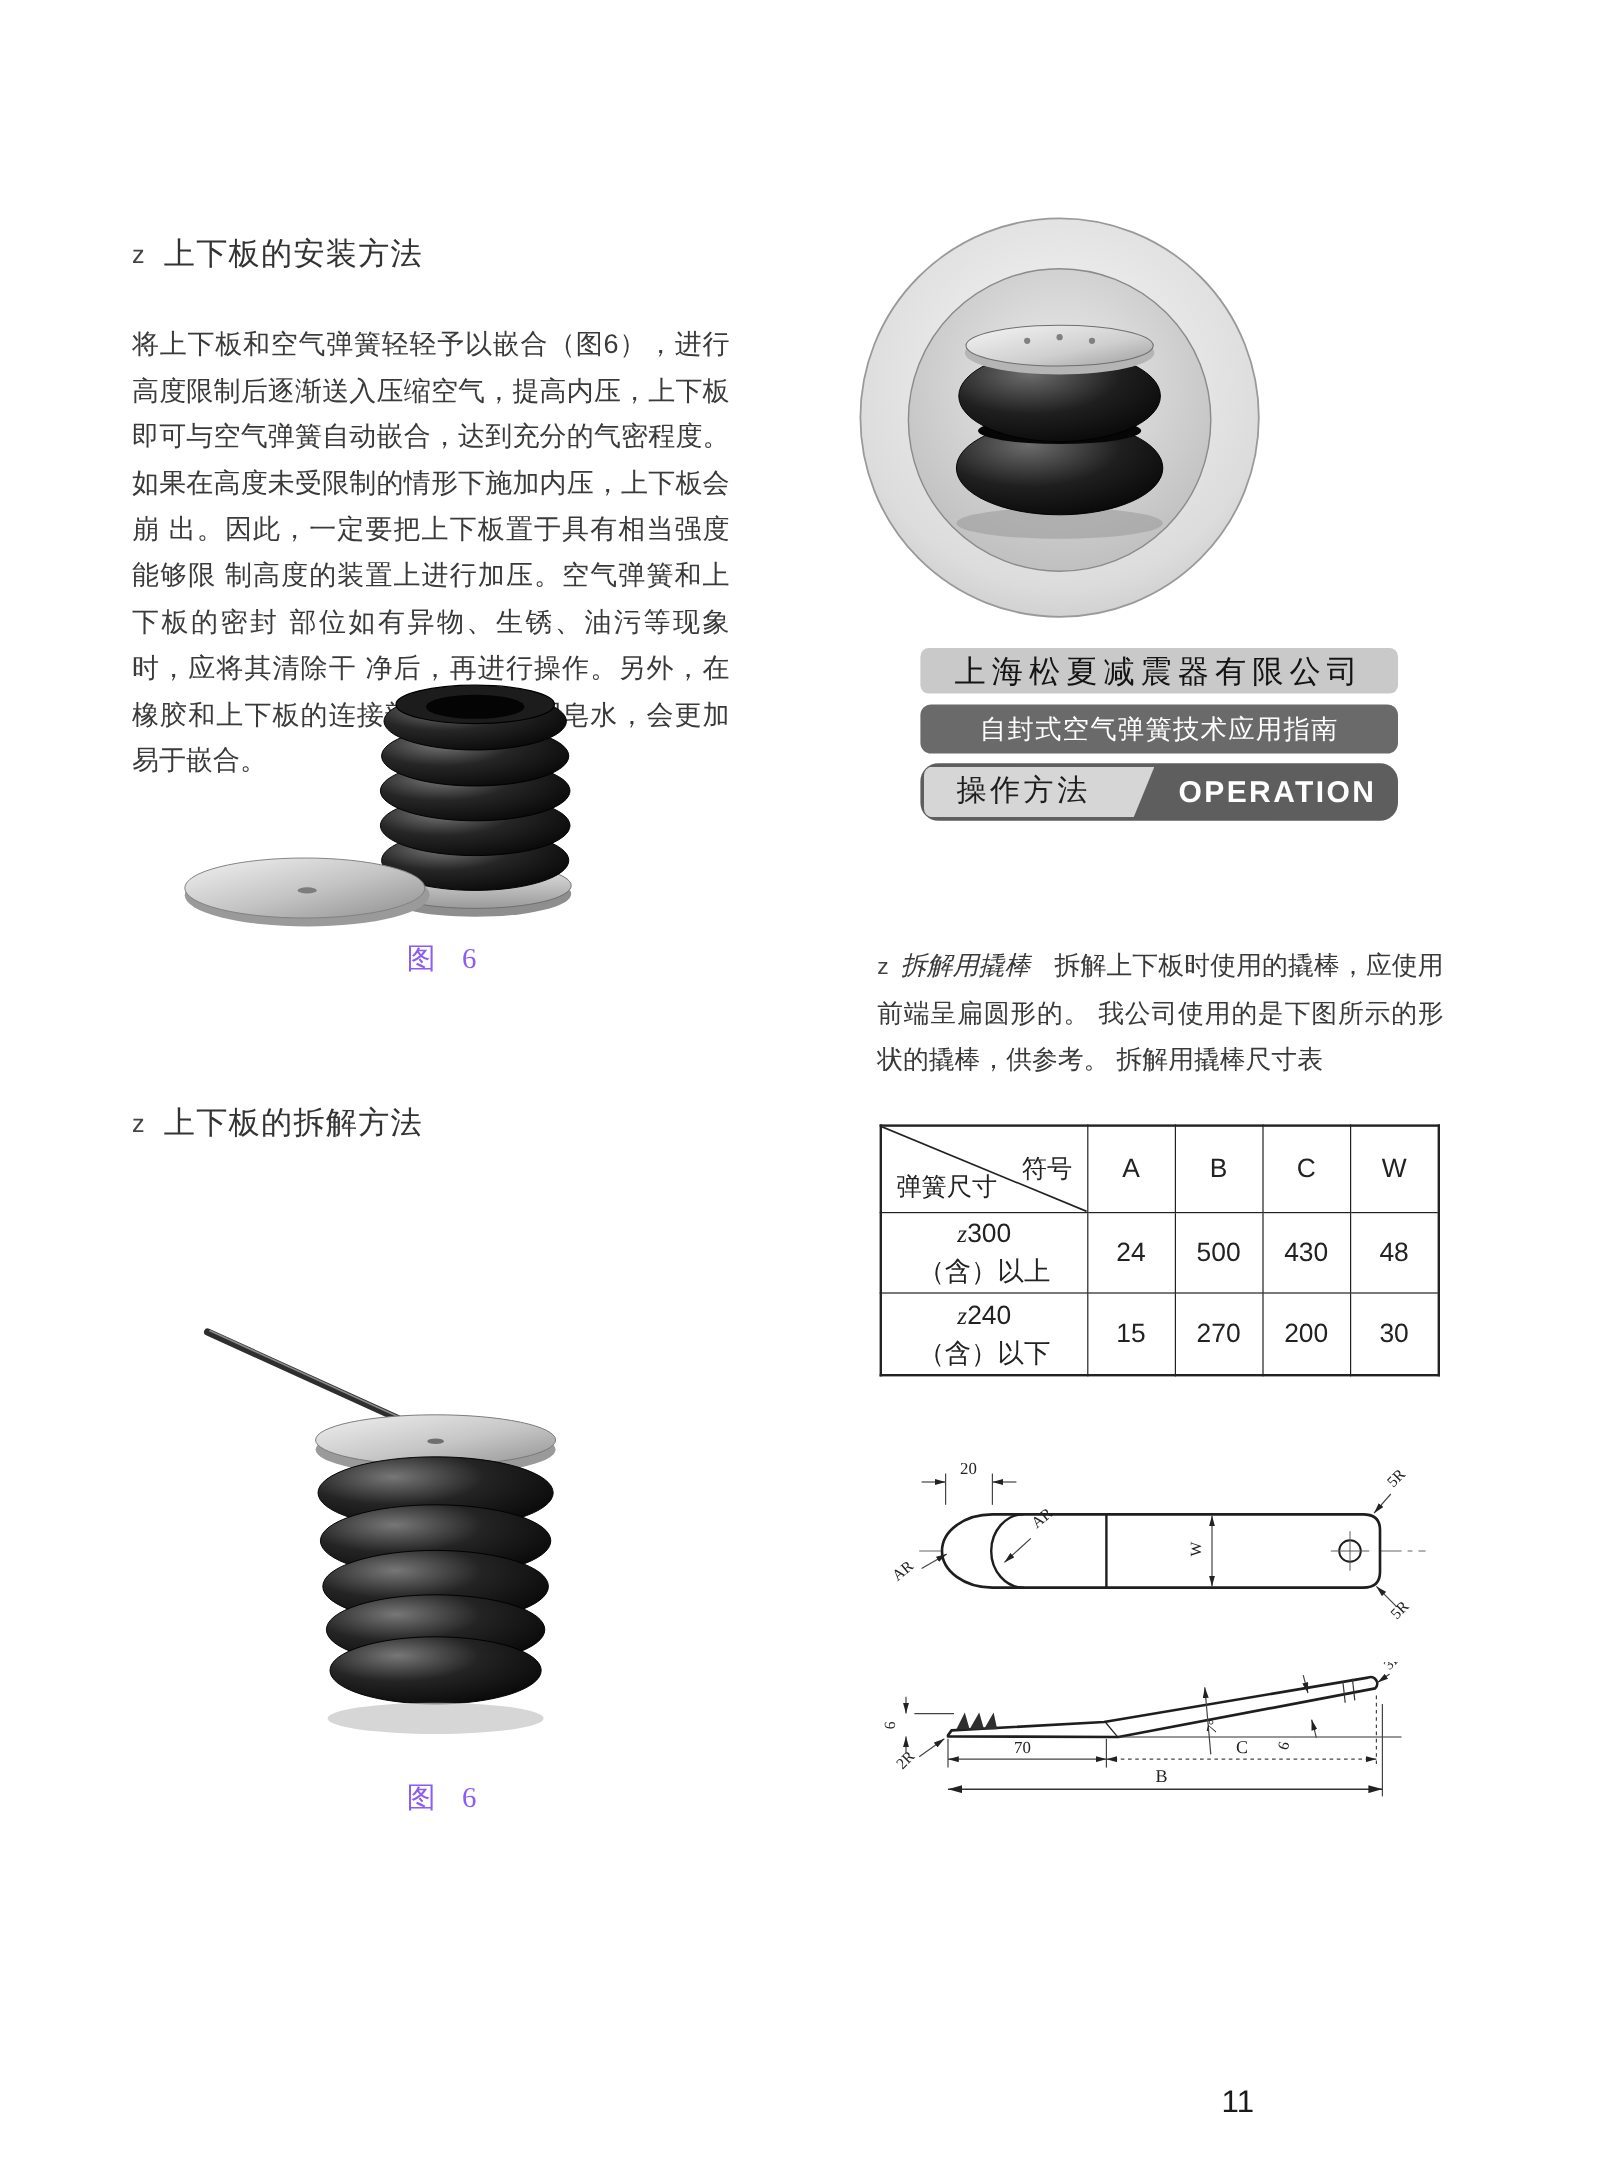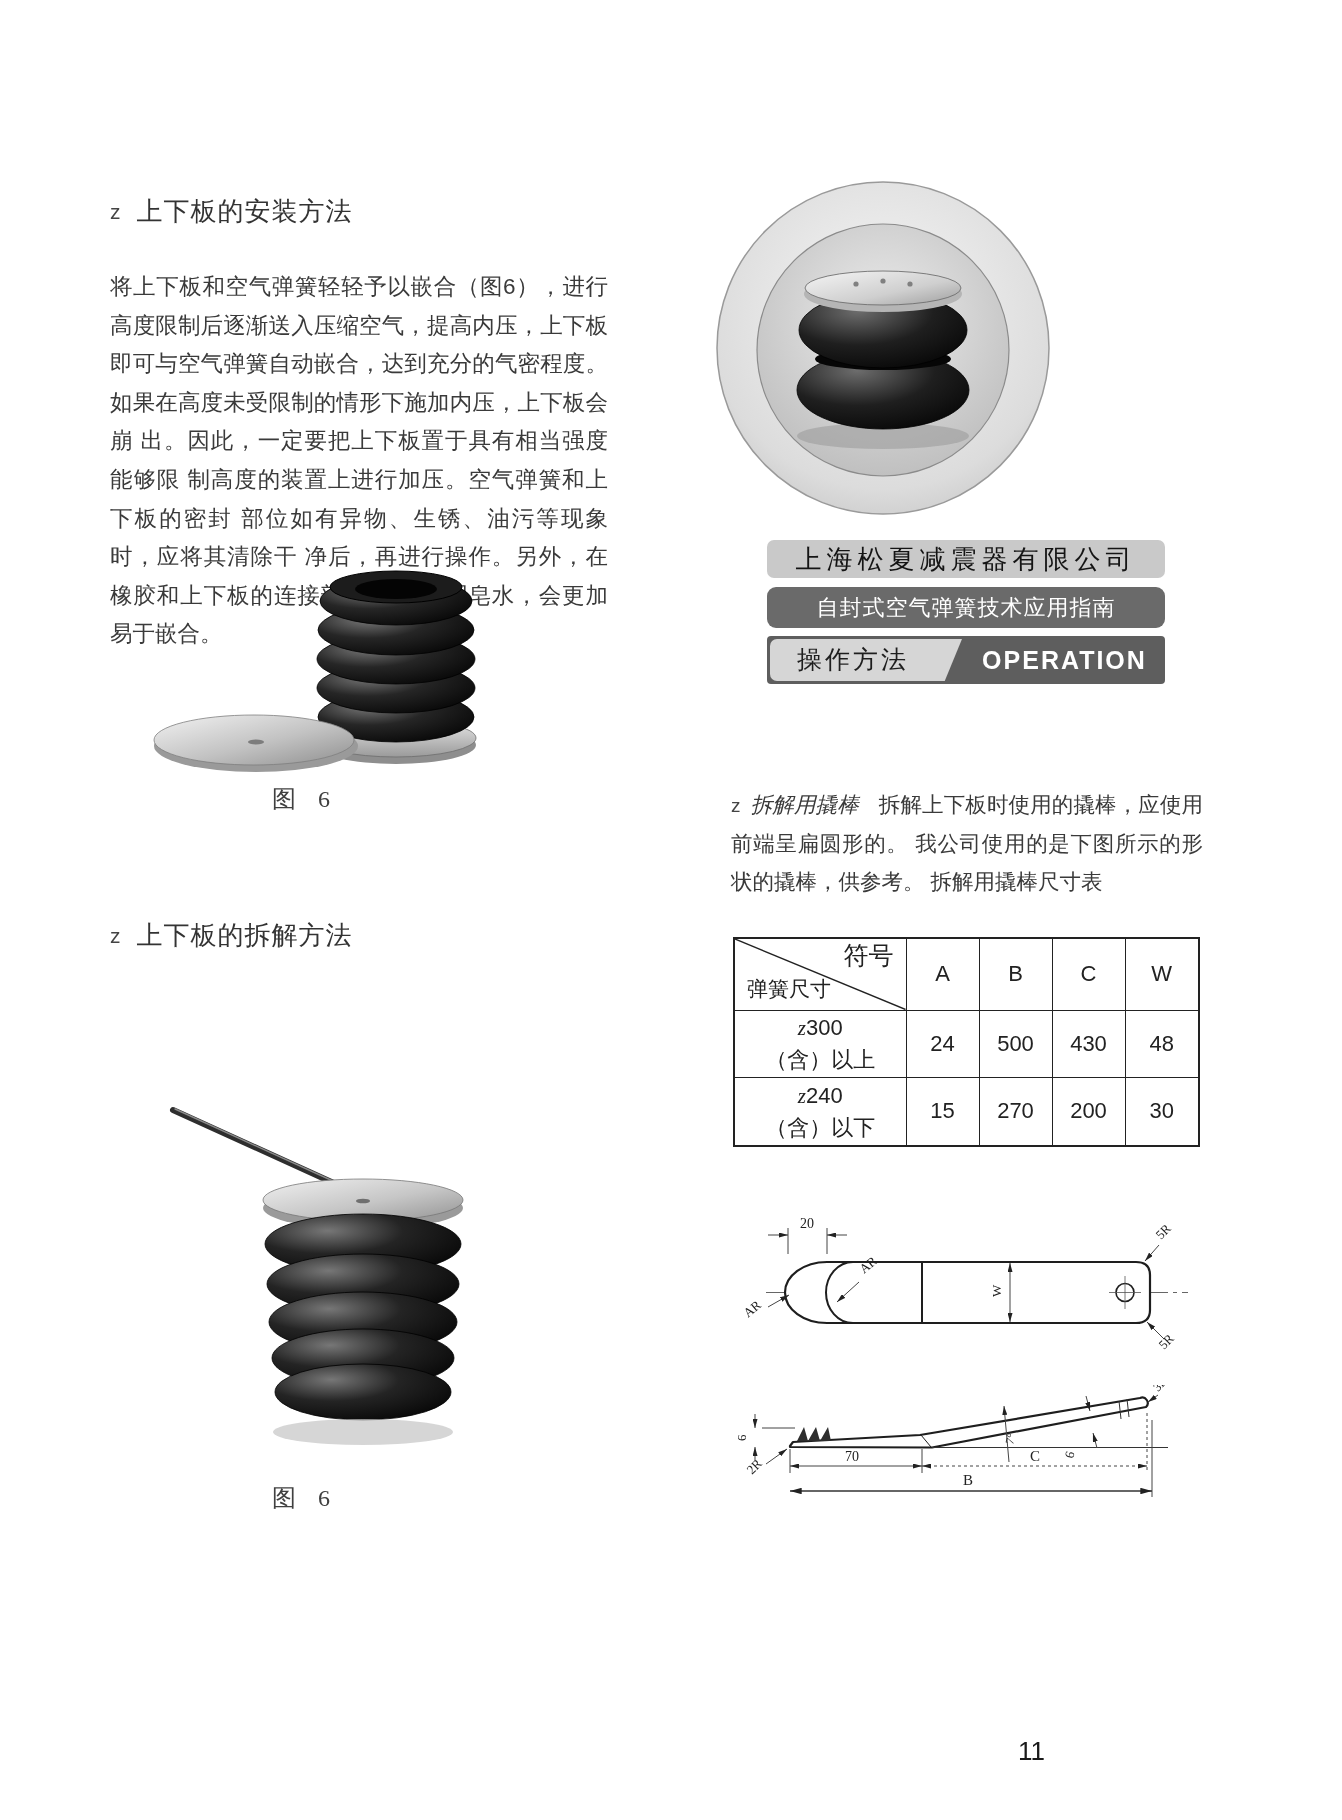--- a/index.html
+++ b/index.html
@@ -7,42 +7,42 @@
         font-family:"Liberation Sans","DejaVu Sans",sans-serif;color:#333;overflow:hidden;}
   .abs{position:absolute;}
   
   .heading{display:flex;align-items:baseline;font-size:26px;color:#333;letter-spacing:1px;}
   .bullet{font-size:21px;color:#444;margin-right:15px;transform:translateY(-1px);}
   
   .body{font-size:22.5px;line-height:38.6px;text-align:justify;color:#3a3a3a;margin:0;}
   .body-r{font-size:21.5px;line-height:38.2px;text-align:justify;color:#3a3a3a;margin:0;}
   .inline-bullet{font-size:19px;color:#444;margin-right:10px;}
   .inline-title{margin-right:20px;font-style:italic;}
-  .caption{font-family:"Liberation Serif","DejaVu Serif",serif;font-size:24px;color:#404040;
-           letter-spacing:8px;}
+  .caption{font-family:"Liberation Serif","DejaVu Serif",serif;font-size:24px;color:#8b5cf6;
+           letter-spacing:8px;text-align:center;}
   
   .banner{left:767px;width:398px;border-radius:7px;text-align:center;}
   .banner-company{top:540px;height:38px;line-height:39px;
       font-family:"Liberation Serif","DejaVu Serif",serif;font-size:26px;letter-spacing:5px;color:#141414;}
   .banner-guide{top:587px;height:41px;line-height:42px;border-radius:9px;
       font-size:22px;color:#ffffff;letter-spacing:1px;}
-  .banner-section{top:636px;height:48px;border-radius:4px;}
+  .banner-section{top:636px;height:48px;border-radius:15px;}
   .banner-section .light{position:absolute;left:3px;top:3px;bottom:3px;width:192px;
       border-radius:7px 0 0 7px;clip-path:polygon(0 0,100% 0,91% 100%,0 100%);}
   .banner-section .cn{position:absolute;left:30px;top:0;height:48px;line-height:47px;
       font-size:25px;color:#1e1e1e;letter-spacing:3px;}
   .banner-section .en{position:absolute;left:205px;right:8px;top:0;height:35px;line-height:49px;
       font-size:25px;font-weight:bold;color:#ffffff;letter-spacing:2px;text-align:center;}
   
   table.spec{position:absolute;left:733px;top:937px;border-collapse:collapse;table-layout:fixed;
       width:465px;background:#fff;border:2.5px solid #222;}
   table.spec td{border:1.3px solid #222;text-align:center;vertical-align:middle;
       font-size:22px;color:#222;padding:0;}
   td.corner{position:relative;}
-  td.corner .ct{position:absolute;top:0;right:12px;font-size:25px;}
+  td.corner .ct{position:absolute;top:21px;right:12px;font-size:21px;}
   td.corner .cb{position:absolute;bottom:7px;left:12px;font-size:21px;}
   .sizecell{line-height:31px;font-size:22px;}
   .sizecell i{font-family:"Liberation Serif","DejaVu Serif",serif;font-size:21px;}
   
   .pagenum{font-size:26px;color:#1a1a1a;}
   svg text{font-family:"Liberation Serif","DejaVu Serif",serif;fill:#222;}
 </style>
 </head>
 <body>
 

